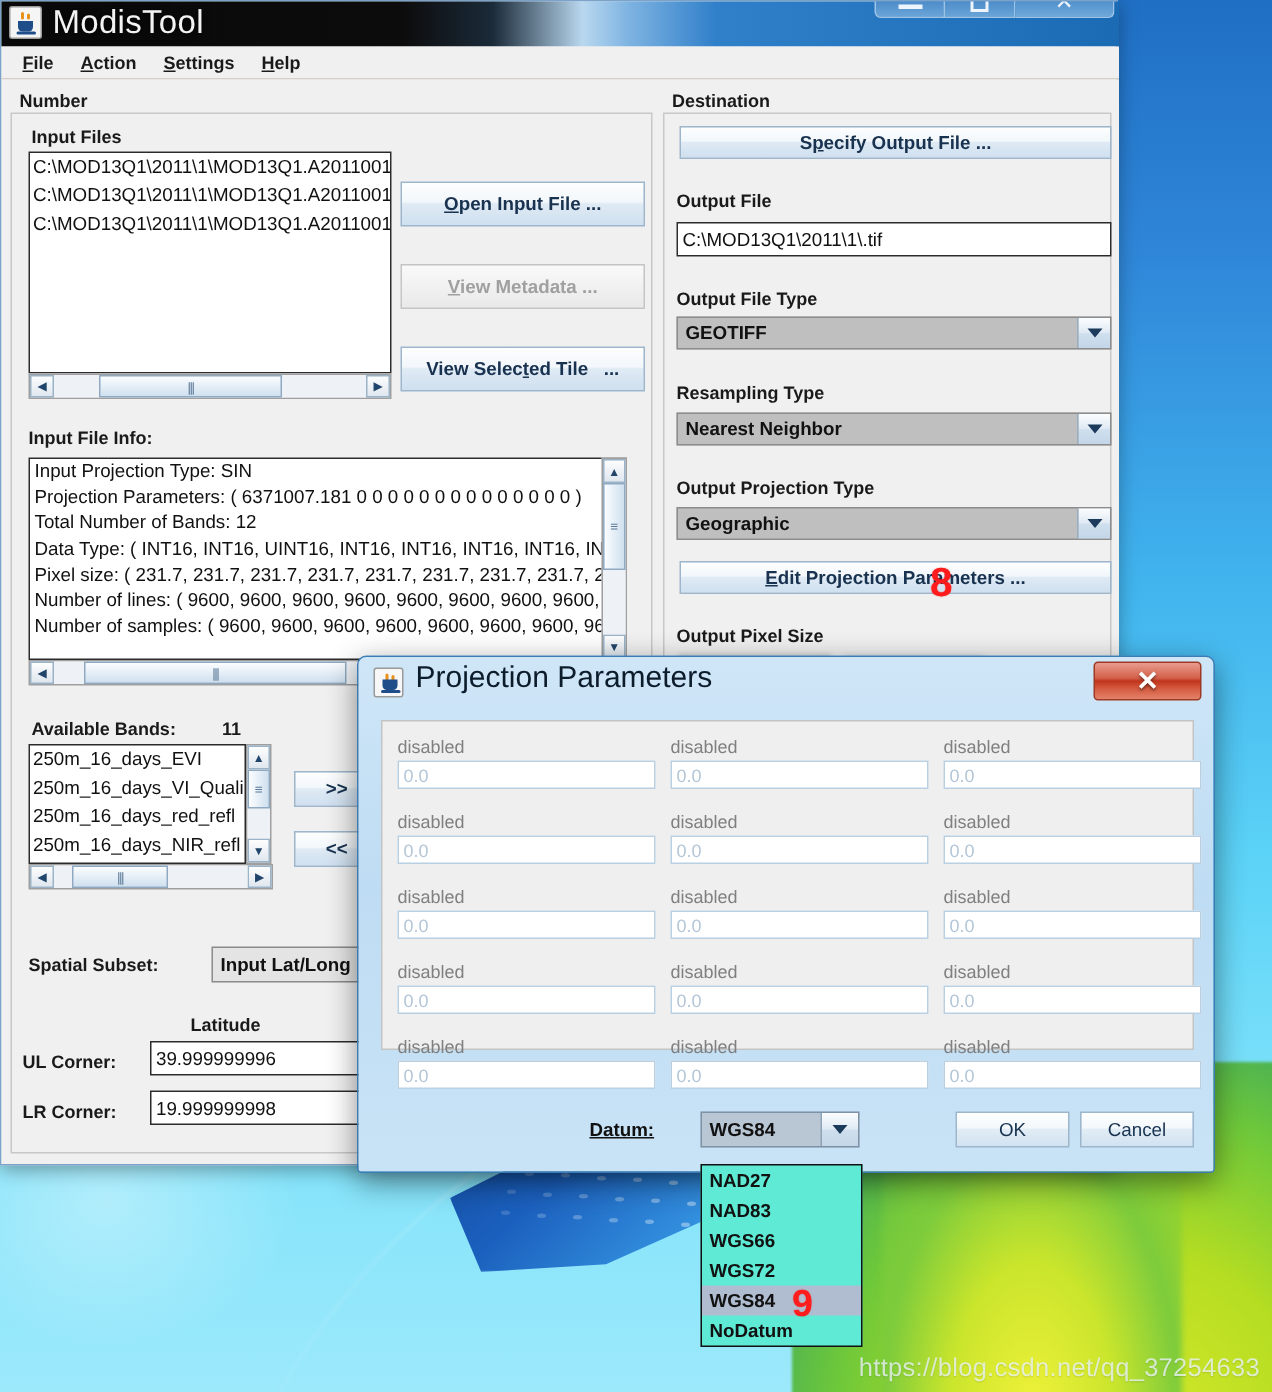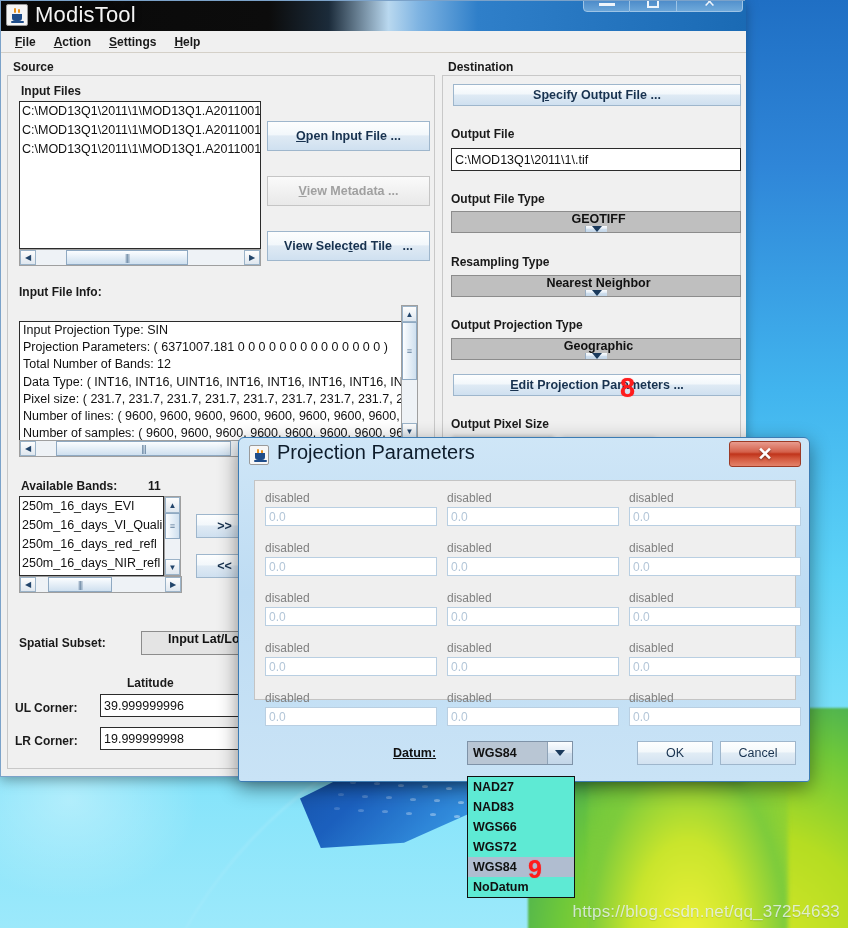--- a/index.html
+++ b/index.html
@@ -205,33 +205,32 @@
 
   .textfield {
     position:absolute; background:#ffffff; border:1px solid #2b2b2b;
     font-size:12.5px; color:#111; display:flex; align-items:center;
     padding-left:3px; font-family:"Liberation Sans", sans-serif;
   }
   .combo {
     position:absolute; background:#bfbfbf; border:1px solid #8c8c8c;
     display:flex; align-items:center; font-size:12.5px; color:#111;
     font-family:"Liberation Sans", sans-serif;
-    flex-direction:column;
   }
   .combo .cval { flex:1; padding-left:5px; font-weight:bold; }
   .combo .carrow {
     width:22px; height:100%;
     background: linear-gradient(180deg,#fbfdfe,#e0eaf4 48%,#cfdfee 52%,#c3d6e8);
     border-left:1px solid #9aaec2;
     display:flex;align-items:center;justify-content:center;
   }
   .tri-down { width:0;height:0;border-left:5px solid transparent;border-right:5px solid transparent;border-top:6px solid #1b3a5c; }
 
   .textarea {
-    position:absolute; background:#ffffff; border:1px solid #2b2b2b; overflow:hidden;margin-top:16px;
+    position:absolute; background:#ffffff; border:1px solid #2b2b2b; overflow:hidden;
   }
   .textarea .line {
     font-size:12.5px; color:#111; white-space:nowrap; line-height:17.2px; padding-left:3px;
     font-family:"Liberation Sans", sans-serif;
   }
 
   
   #pp-dialog {
     position:absolute; left:238px; top:437px; width:572px; height:345px;
     border:1px solid #3c7cb4; border-radius:6px 6px 3px 3px;
@@ -428,21 +427,21 @@
 
   <div class="menubar">
     <div class="menu-item"><u>F</u>ile</div>
     <div class="menu-item"><u>A</u>ction</div>
     <div class="menu-item"><u>S</u>ettings</div>
     <div class="menu-item"><u>H</u>elp</div>
   </div>
 
   <div class="workarea">
 
-    <div class="panel-label" style="left:12px; top:7px;">Source</div>
+    <div class="panel-label" style="left:12px; top:7px;">Number</div>
     <div class="panel-box" style="left:6px; top:22px; width:428px; height:694px;"></div>
 
     <div class="sub-label" style="left:20px; top:31px;">Input Files</div>
 
     <div class="listbox" style="left:18px; top:48px; width:242px; height:148px;">
       <div class="row">C:\MOD13Q1\2011\1\MOD13Q1.A2011001.</div>
       <div class="row">C:\MOD13Q1\2011\1\MOD13Q1.A2011001.</div>
       <div class="row">C:\MOD13Q1\2011\1\MOD13Q1.A2011001.</div>
     </div>
     <div class="hscroll" style="left:18px; top:196px; width:242px;">

